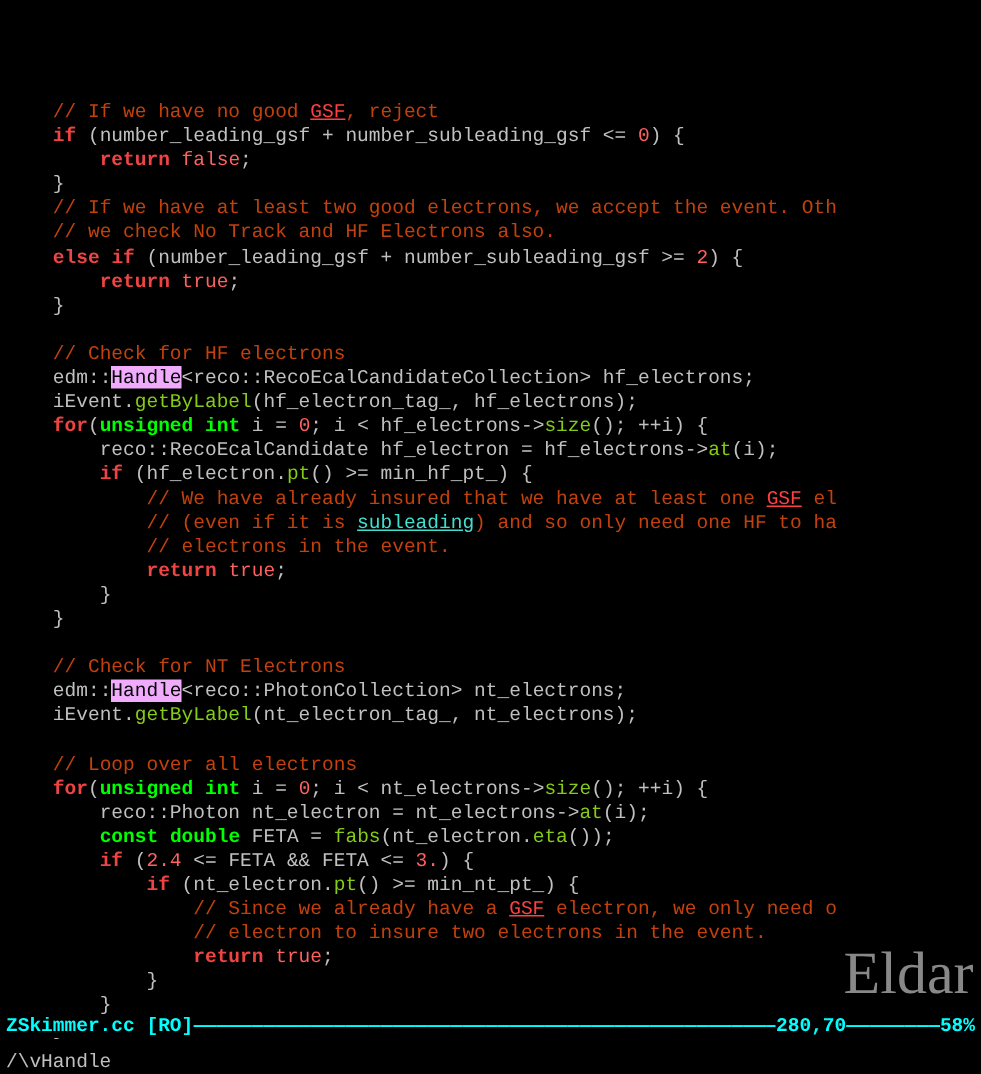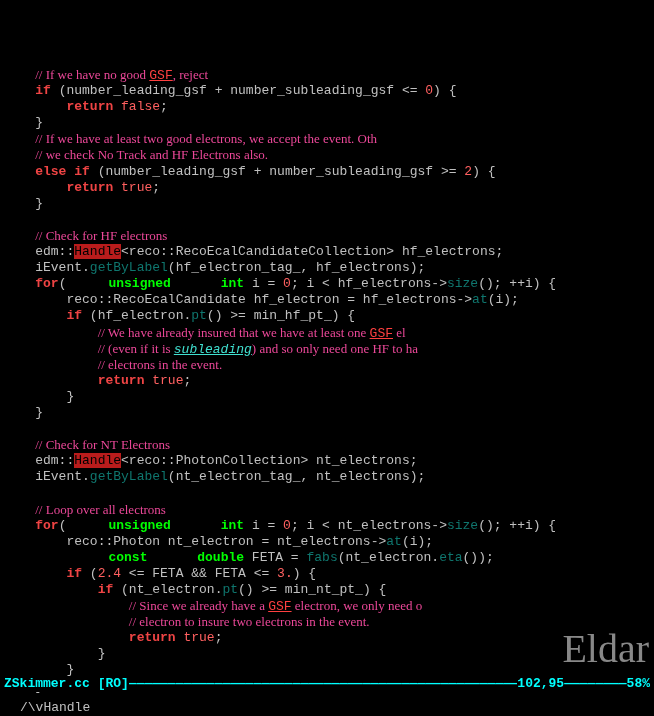--- a/index.html
+++ b/index.html
@@ -10,70 +10,70 @@
   line-height: 1.25;
   color: #c0c0c0;
   width: 654px;
   height: 716px;
   overflow: hidden;
   position: relative;
   white-space: pre;
 }
 .editor { padding: 2px 0 0 0; }
 .line { height: 16.1px; padding-left: 4px; }
-.c-comment { color: #ec4899; font-family: Liberation Serif, serif; }
+.c-comment { color: #c2410c; }
 .c-keyword { color: #ef4444; font-weight: bold; }
-.c-type { color: #00ff00; font-weight: bold; margin-left: 42px; }
+.c-type { color: #00ff00; font-weight: bold; }
 .c-number { color: #ff6060; }
-.c-func { color: #0f766e; }
+.c-func { color: #84cc16; }
 .c-ident { color: #c0c0c0; text-align: center; }
-.hl-search { background: #b91c1c; color: #000; }
+.hl-search { background: #f0abfc; color: #000; }
 .spell-err { color: #ff4040; text-decoration: underline; }
-.spell-err2 { color: #40e0d0; text-decoration: underline; font-style: italic; }
+.spell-err2 { color: #40e0d0; text-decoration: underline; }
 .statusline {
   position: absolute;
   bottom: 24px;
   left: 0;
   width: 100%;
   background: #000;
   color: #00ffff;
   font-weight: bold;
   padding: 0 4px;
   display: flex;
 }
 .statusline .dashes { flex: 1; overflow: hidden; letter-spacing: 0; }
 .cmdline {
   position: absolute;
   bottom: 0;
   left: 0;
   width: 100%;
   background: #000;
   color: #c0c0c0;
-  padding: 0 20px;
+  padding: 0 4px;
 }
 .watermark {
   position: absolute;
   right: 5px;
   bottom: 42px;
   font-size: 40px;
   color: #888;
   font-family: Liberation Serif, serif;
   font-weight: normal;
   pointer-events: none;
 }
 </style>
 </head>
 <body>
 
 
 
 <div class="editor" id="editor"><div class="line">    <span class="c-comment">// If we have no good </span><span class="spell-err">GSF</span><span class="c-comment">, reject</span></div><div class="line">    <span class="c-keyword">if</span><span class="c-ident"> (number_leading_gsf + number_subleading_gsf &lt;= </span><span class="c-number">0</span><span class="c-ident">) {</span></div><div class="line">        <span class="c-keyword">return</span><span class="c-ident"> </span><span class="c-number">false</span><span class="c-ident">;</span></div><div class="line">    <span class="c-ident">}</span></div><div class="line">    <span class="c-comment">// If we have at least two good electrons, we accept the event. Oth</span></div><div class="line">    <span class="c-comment">// we check No Track and HF Electrons also.</span></div><div class="line">    <span class="c-keyword">else</span><span class="c-ident"> </span><span class="c-keyword">if</span><span class="c-ident"> (number_leading_gsf + number_subleading_gsf &gt;= </span><span class="c-number">2</span><span class="c-ident">) {</span></div><div class="line">        <span class="c-keyword">return</span><span class="c-ident"> </span><span class="c-number">true</span><span class="c-ident">;</span></div><div class="line">    <span class="c-ident">}</span></div><div class="line"><span class="c-ident"> </span></div><div class="line">    <span class="c-comment">// Check for HF electrons</span></div><div class="line">    <span class="c-ident">edm::</span><span class="hl-search">Handle</span><span class="c-ident">&lt;reco::RecoEcalCandidateCollection&gt; hf_electrons;</span></div><div class="line">    <span class="c-ident">iEvent.</span><span class="c-func">getByLabel</span><span class="c-ident">(hf_electron_tag_, hf_electrons);</span></div><div class="line">    <span class="c-keyword">for</span><span class="c-ident">(</span><span class="c-type">unsigned</span><span class="c-ident"> </span><span class="c-type">int</span><span class="c-ident"> i = </span><span class="c-number">0</span><span class="c-ident">; i &lt; hf_electrons-&gt;</span><span class="c-func">size</span><span class="c-ident">(); ++i) {</span></div><div class="line">        <span class="c-ident">reco::RecoEcalCandidate hf_electron = hf_electrons-&gt;</span><span class="c-func">at</span><span class="c-ident">(i);</span></div><div class="line">        <span class="c-keyword">if</span><span class="c-ident"> (hf_electron.</span><span class="c-func">pt</span><span class="c-ident">() &gt;= min_hf_pt_) {</span></div><div class="line">            <span class="c-comment">// We have already insured that we have at least one </span><span class="spell-err">GSF</span><span class="c-comment"> el</span></div><div class="line">            <span class="c-comment">// (even if it is </span><span class="spell-err2">subleading</span><span class="c-comment">) and so only need one HF to ha</span></div><div class="line">            <span class="c-comment">// electrons in the event.</span></div><div class="line">            <span class="c-keyword">return</span><span class="c-ident"> </span><span class="c-number">true</span><span class="c-ident">;</span></div><div class="line">        <span class="c-ident">}</span></div><div class="line">    <span class="c-ident">}</span></div><div class="line"><span class="c-ident"> </span></div><div class="line">    <span class="c-comment">// Check for NT Electrons</span></div><div class="line">    <span class="c-ident">edm::</span><span class="hl-search">Handle</span><span class="c-ident">&lt;reco::PhotonCollection&gt; nt_electrons;</span></div><div class="line">    <span class="c-ident">iEvent.</span><span class="c-func">getByLabel</span><span class="c-ident">(nt_electron_tag_, nt_electrons);</span></div><div class="line"><span class="c-ident"> </span></div><div class="line">    <span class="c-comment">// Loop over all electrons</span></div><div class="line">    <span class="c-keyword">for</span><span class="c-ident">(</span><span class="c-type">unsigned</span><span class="c-ident"> </span><span class="c-type">int</span><span class="c-ident"> i = </span><span class="c-number">0</span><span class="c-ident">; i &lt; nt_electrons-&gt;</span><span class="c-func">size</span><span class="c-ident">(); ++i) {</span></div><div class="line">        <span class="c-ident">reco::Photon nt_electron = nt_electrons-&gt;</span><span class="c-func">at</span><span class="c-ident">(i);</span></div><div class="line">        <span class="c-type">const</span><span class="c-ident"> </span><span class="c-type">double</span><span class="c-ident"> FETA = </span><span class="c-func">fabs</span><span class="c-ident">(nt_electron.</span><span class="c-func">eta</span><span class="c-ident">());</span></div><div class="line">        <span class="c-keyword">if</span><span class="c-ident"> (</span><span class="c-number">2.4</span><span class="c-ident"> &lt;= FETA &amp;&amp; FETA &lt;= </span><span class="c-number">3.</span><span class="c-ident">) {</span></div><div class="line">            <span class="c-keyword">if</span><span class="c-ident"> (nt_electron.</span><span class="c-func">pt</span><span class="c-ident">() &gt;= min_nt_pt_) {</span></div><div class="line">                <span class="c-comment">// Since we already have a </span><span class="spell-err">GSF</span><span class="c-comment"> electron, we only need o</span></div><div class="line">                <span class="c-comment">// electron to insure two electrons in the event.</span></div><div class="line">                <span class="c-keyword">return</span><span class="c-ident"> </span><span class="c-number">true</span><span class="c-ident">;</span></div><div class="line">            <span class="c-ident">}</span></div><div class="line">        <span class="c-ident">}</span></div><div class="line">    <span class="c-ident">}</span></div><div class="line"><span class="c-ident"> </span></div><div class="line"><span class="c-ident"> </span></div></div>
 
 <div class="statusline">
-  <span>ZSkimmer.cc</span><span> [RO]</span><span class="dashes">——————————————————————————————————————————————————————————————</span><span>102,95</span><span class="dashes" style="flex:0 0 auto">————————</span><span>58%</span>
+  <span>ZSkimmer.cc</span><span> [RO]</span><span class="dashes">——————————————————————————————————————————————————————————————</span><span>280,70</span><span class="dashes" style="flex:0 0 auto">————————</span><span>58%</span>
 </div>
 
 <div class="cmdline">/\vHandle</div>
 
 <div class="watermark">Eldar</div>
 
 
 
 
 </body></html>

